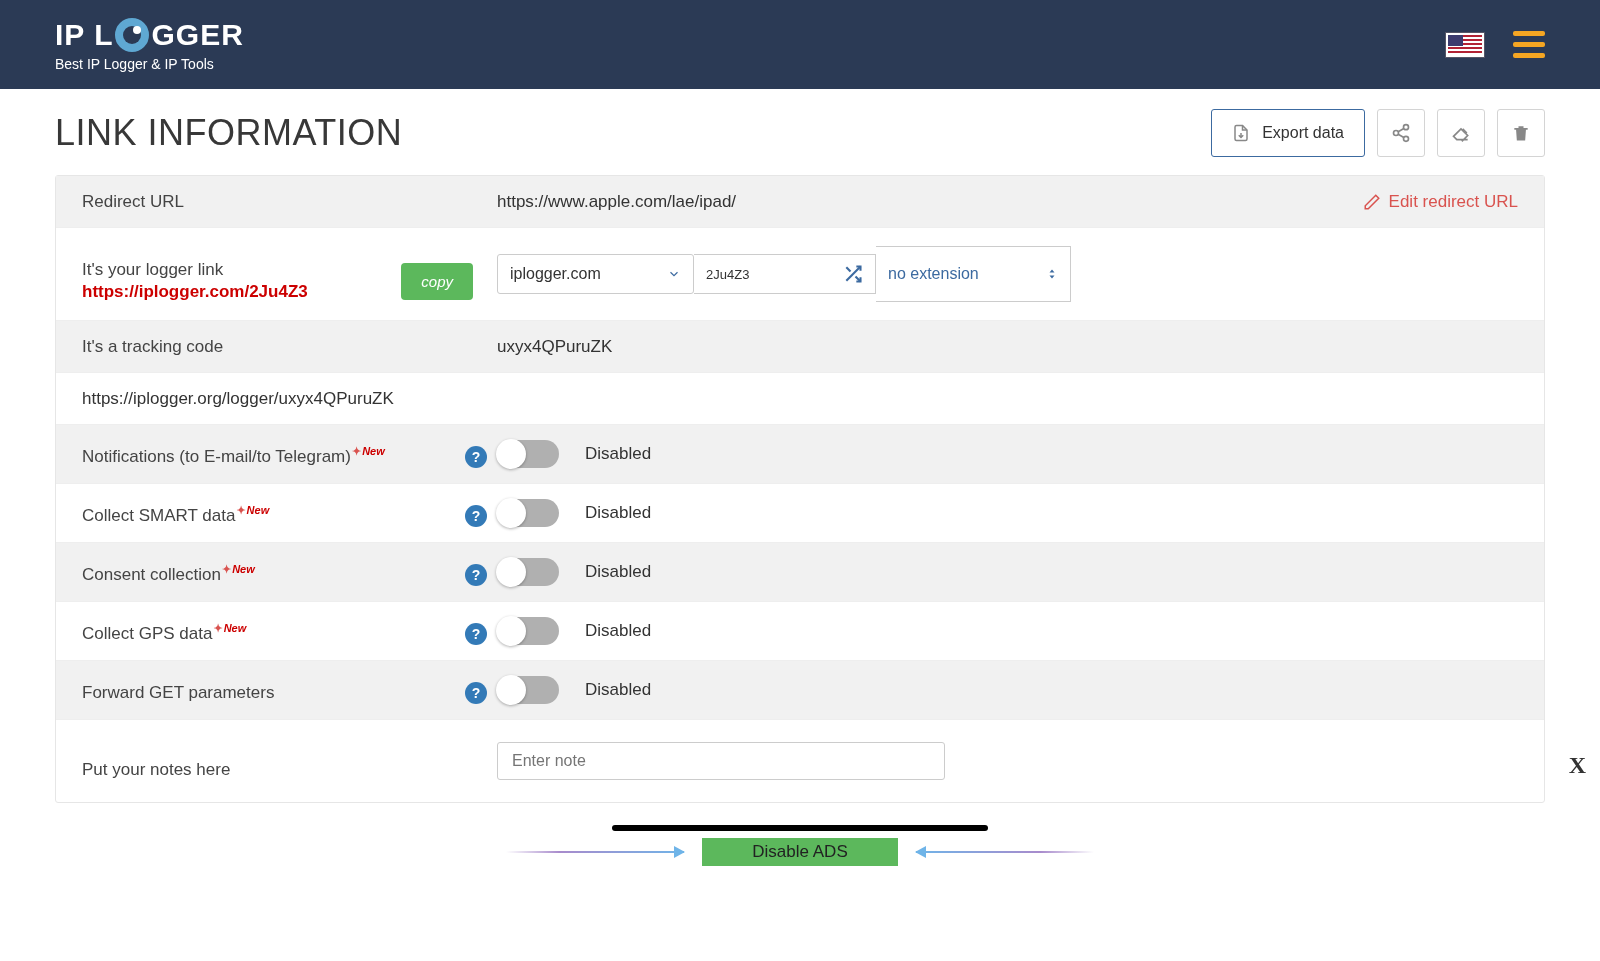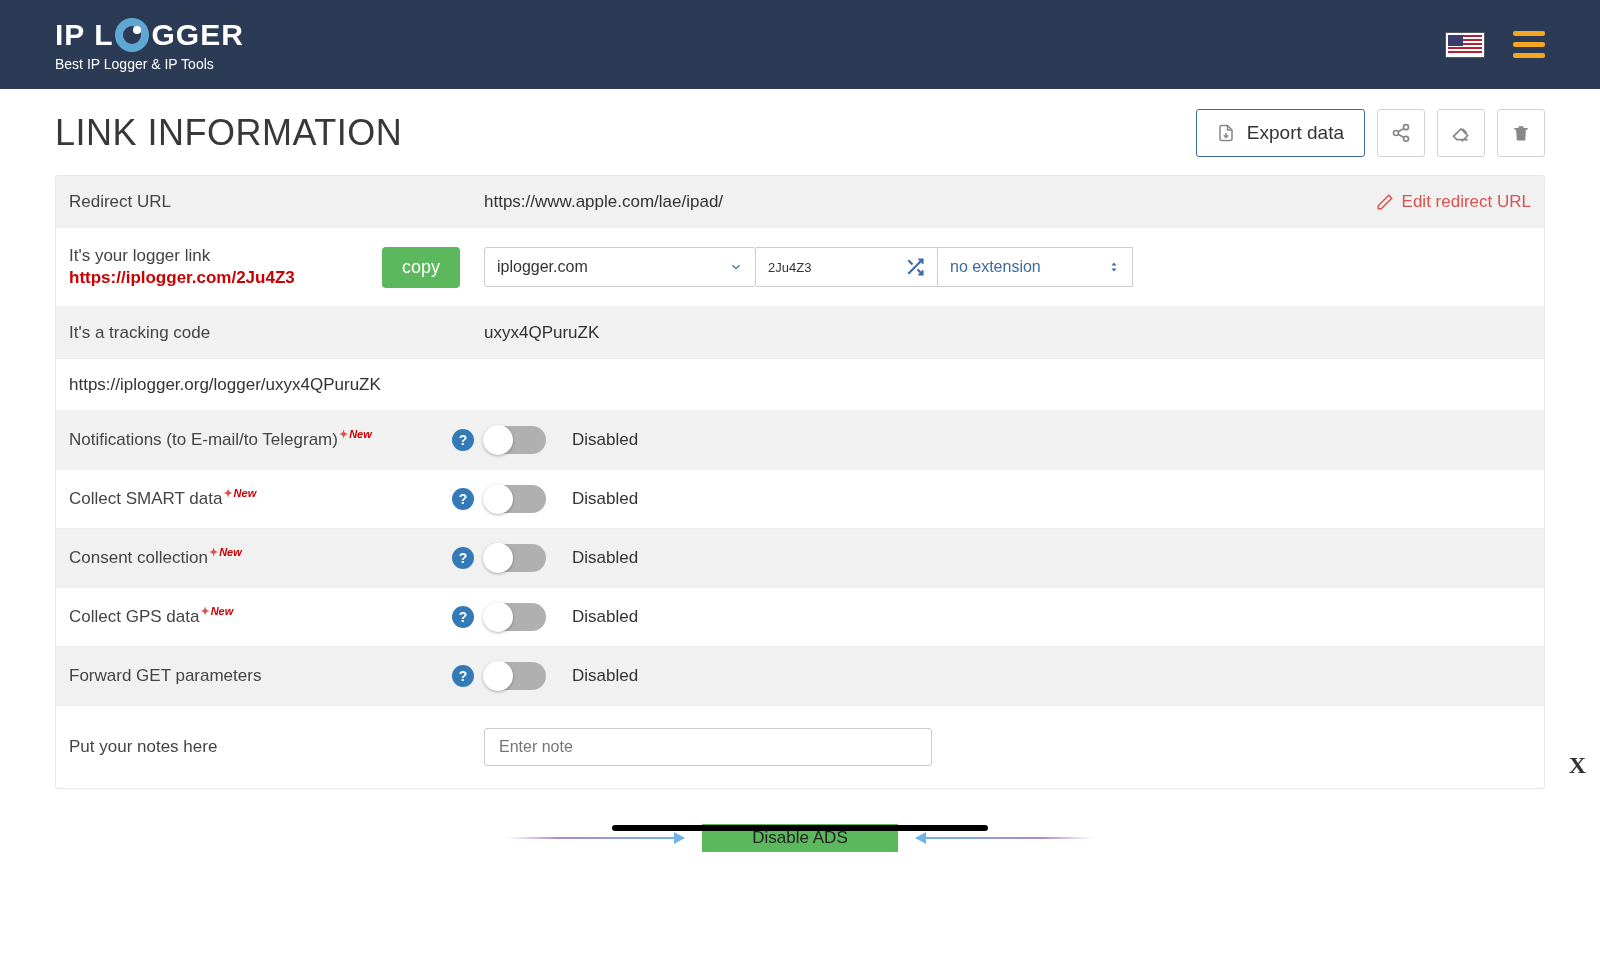--- a/index.html
+++ b/index.html
@@ -18,41 +18,41 @@
     .flag-stripes { flex:1; background: repeating-linear-gradient(to bottom, #b22234 0 2px, #fff 2px 4px); position:relative;}
     .flag-canton { position:absolute; top:0; left:0; width:45%; height:55%; background:#3c3b6e;}
     .hamburger { width: 32px; display: flex; flex-direction: column; gap: 6px; cursor: pointer; }
     .hamburger span { height: 5px; background: #f5a623; border-radius: 2px; }
     
     
     .main { padding: 20px 55px 30px; }
     .title-row { display: flex; justify-content: space-between; align-items: center; margin-bottom: 18px; }
     .page-title { font-size: 36px; font-weight: 400; color: #383838; letter-spacing: 0.5px; }
     .actions { display: flex; gap: 12px; }
-    .btn-export { border: 1px solid #3c6aa0; background: #fff; padding: 10px 20px; font-size: 19px; display: flex; align-items: center; gap: 12px; cursor: pointer; border-radius: 3px; color:#333; }
+    .btn-export { border: 1px solid #3c6aa0; background: #fff; padding: 10px 20px; font-size: 16px; display: flex; align-items: center; gap: 12px; cursor: pointer; border-radius: 3px; color:#333; }
     .icon-btn { border: 1px solid #d4d4d4; background: #fff; width: 48px; height: 48px; display: flex; align-items: center; justify-content: center; cursor: pointer; border-radius: 3px; color:#888; }
     
     
     .info-table { border: 1px solid #e6e6e6; border-radius: 3px; }
-    .info-row { display: flex; align-items: center; padding: 15px 13px; border-bottom: 1px solid #eee; min-height: 52px; }
+    .info-row { display: flex; align-items: flex-end; padding: 15px 26px; border-bottom: 1px solid #eee; min-height: 52px; }
     .info-row:last-child { border-bottom: none; }
     .info-row.alt { background: #f1f1f1; }
     .label-col { width: 415px; padding-left: 0; display:flex; align-items:center; font-size: 17px; color: #444; }
     .value-col { flex: 1; font-size: 17px; color: #333; display: flex; align-items: center; }
     .edit-col { display:flex; align-items:center; gap:8px; color:#d9534f; cursor:pointer; font-size:17px;}
     
     .logger-label { display:flex; flex-direction:column; gap:2px;}
     .logger-link { color: #c00; font-weight:600;}
-    .copy-btn { background: #5cb85c; color: #fff; border: none; padding: 10px 20px; border-radius: 4px; font-size: 18px; cursor: pointer; margin-right: 24px; }
-    
-    .domain-select { display:flex; align-items:center; border:1px solid #ccc; border-radius:3px; height:40px; padding:0 12px; width: 272px; justify-content:space-between; background:#fff; cursor:pointer; font-size:16px;}
+    .copy-btn { background: #5cb85c; color: #fff; border: none; padding: 10px 20px; border-radius: 4px; font-size: 15px; cursor: pointer; margin-right: 24px; font-style: italic; }
+    
+    .domain-select { display:flex; align-items:center; border:1px solid #ccc; border-radius:3px; height:40px; padding:0 12px; width: 197px; justify-content:space-between; background:#fff; cursor:pointer; font-size:16px;}
     .domain-select .chev { color:#3c6aa0;}
     .code-box { border:1px solid #ccc; border-left:none; height:40px; width:182px; display:flex; align-items:center; justify-content:space-between; padding:0 12px; background:#fff; font-size:13px;}
     .shuffle-icon { color:#3c6aa0;}
-    .ext-select { border:1px solid #ccc; border-left:none; height:40px; width:195px; display:flex; align-items:center; justify-content:space-between; padding:0 12px; background:#fff; font-size:16px; color:#3c6aa0; cursor:pointer;}
+    .ext-select { border:1px solid #ccc; border-left:none; height:56px; width:195px; display:flex; align-items:center; justify-content:space-between; padding:0 12px; background:#fff; font-size:16px; color:#3c6aa0; cursor:pointer;}
     .add-domain { background:#337ab7; color:#fff; border:none; padding:12px 18px; border-radius:4px; font-size:16px; cursor:pointer;}
     
     .new-badge { color:#c00; font-size:11px; font-weight:700; font-style:italic; margin-left:1px; position:relative; top:-6px;}
     .new-badge::before{ content:'✦'; color:#d9534f; font-style:normal; margin-right:1px;}
     .help-icon { width: 22px; height: 22px; border-radius: 50%; background: #337ab7; color: #fff; display: inline-flex; align-items: center; justify-content: center; font-size: 14px; font-weight: 700; margin-left: auto; margin-right: 10px; cursor: pointer; }
     
     .toggle { width: 62px; height: 28px; background: #b0b0b0; border-radius: 14px; position: relative; cursor: pointer; }
     .toggle-knob { width: 30px; height: 30px; background: #fff; border-radius: 50%; position: absolute; left: -1px; top: -1px; box-shadow: 0 1px 3px rgba(0,0,0,0.3); }
     .toggle-status { margin-left: 26px; font-size:17px;}
     

